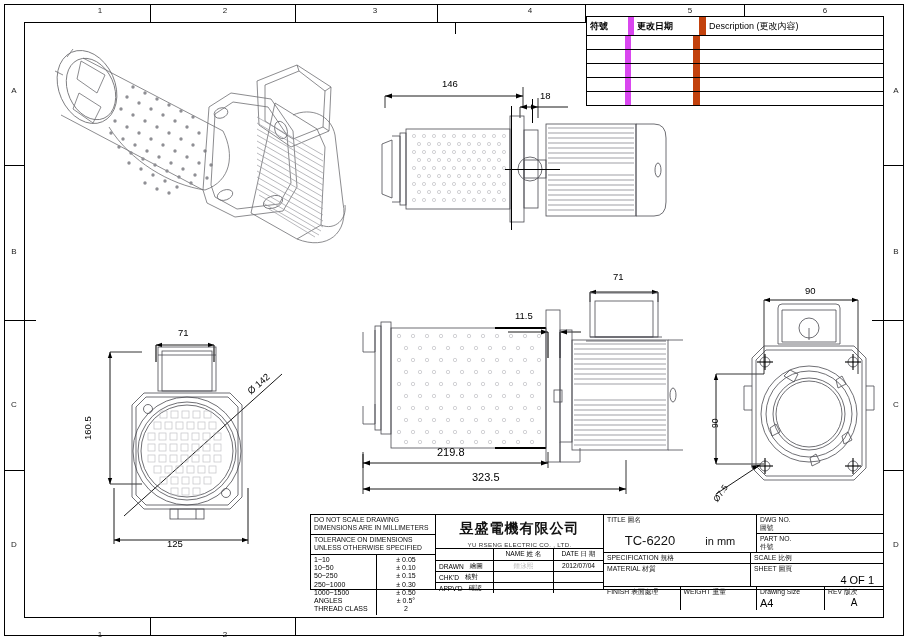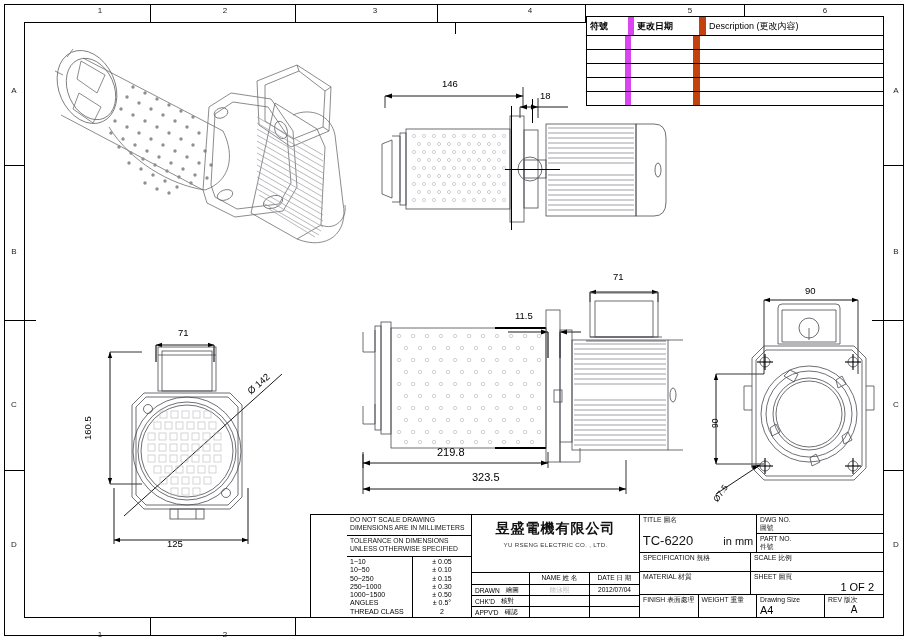--- a/index.html
+++ b/index.html
@@ -31,21 +31,21 @@
   .revrow:last-child{border-bottom:none;}
   .revc1{width:38px;border-right:6px solid #d946ef;}
   .revc2{width:62px;border-right:7px solid #c2410c;}
   .revc3{flex:1;}
   .revhead .revc1,.revhead .revc2,.revhead .revc3{
       display:flex;align-items:center;padding-left:3px;font-size:9px;font-weight:bold;}
   .revhead{height:18px;flex:0 0 18px;}
   .revhead .revc3{font-weight:normal;font-size:9px;}
 
   
-  .tb{position:absolute;left:310px;top:514px;width:574px;height:104px;border:1px solid #000;box-sizing:border-box;background:#fff;display:flex;padding-left:36px;}
+  .tb{position:absolute;left:310px;top:514px;width:574px;height:76px;border:1px solid #000;box-sizing:border-box;background:#fff;display:flex;}
   .tb-left{width:125px;border-right:1.4px solid #000;box-sizing:border-box;display:flex;flex-direction:column;}
   .tb-mid{width:168px;border-right:1.4px solid #000;box-sizing:border-box;display:flex;flex-direction:column;}
   .tb-right{flex:1;display:flex;flex-direction:column;}
 
   .nb{border-bottom:1px solid #000;box-sizing:border-box;}
   .pad{padding:1px 3px;}
   .t7{font-size:6.8px;line-height:8.4px;color:#111;}
   .t8{font-size:7.6px;line-height:9px;color:#111;}
 
   .tol-tbl{flex:1;display:flex;}
@@ -888,21 +888,21 @@
         </div>
       </div>
 
       <div class="tr-row nb" style="height:23px;">
         <div class="tr-main pad">
           <div class="t7">MATERIAL    材質</div>
           <div class="t8"></div>
         </div>
         <div class="tr-side pad">
           <div class="t7">SHEET    圖頁</div>
-          <div style="font-size:11px;text-align:right;padding-right:6px;">1 OF 2</div>
+          <div style="font-size:11px;text-align:right;padding-right:6px;">4 OF 1</div>
         </div>
       </div>
 
       <div class="tr-row" style="flex:1;">
         <div class="tr-main" style="display:flex;">
           <div class="pad" style="flex:1;border-right:1px solid #000;box-sizing:border-box;">
             <div class="t7">FINISH     表面處理</div>
             <div class="t8"></div>
           </div>
           <div class="pad" style="flex:1;">

